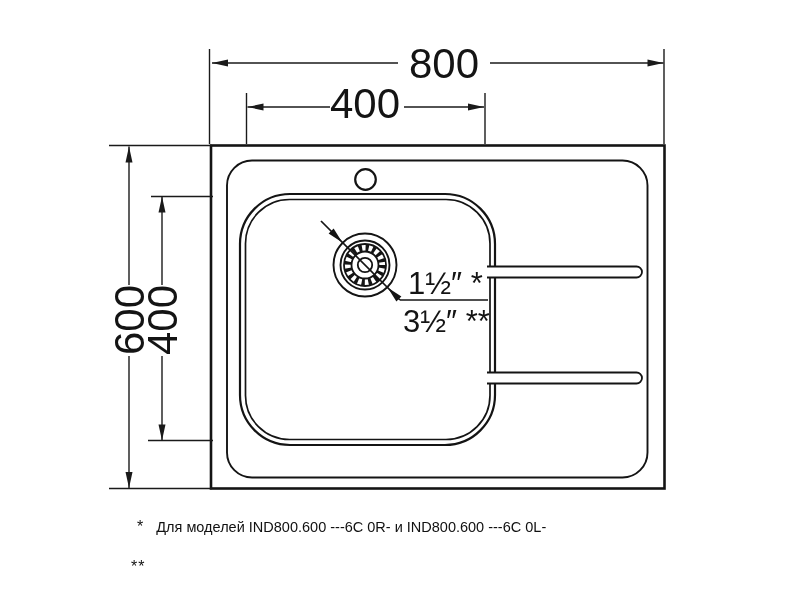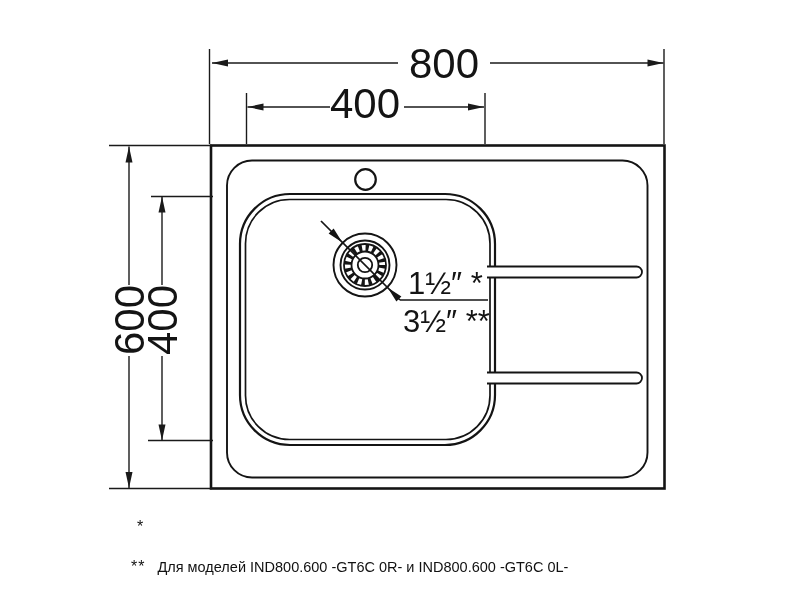--- a/index.html
+++ b/index.html
@@ -105,19 +105,19 @@
     </g>
 
     <text x="444" y="63" class="dim-label" text-anchor="middle" dominant-baseline="central">800</text>
     <text x="365" y="103" class="dim-label" text-anchor="middle" dominant-baseline="central">400</text>
     <text x="129" y="320" class="dim-label" text-anchor="middle" dominant-baseline="central" transform="rotate(-90 129 320)">600</text>
     <text x="162" y="320" class="dim-label" text-anchor="middle" dominant-baseline="central" transform="rotate(-90 162 320)">400</text>
   </svg>
 
   <div class="footnote" id="footnote-1">
     <span class="marker">*</span>
+    <span class="fn-text">Для моделей IND800.600 ---6C 0R- и IND800.600 ---6C 0L-</span>
   </div>
   <div class="footnote" id="footnote-2">
     <span class="marker">**</span>
-    <span class="fn-text">Для моделей IND800.600 -GT6C 0R- и IND800.600 -GT6C 0L-</span>
   </div>
 
 </div>
 
 </body></html>

